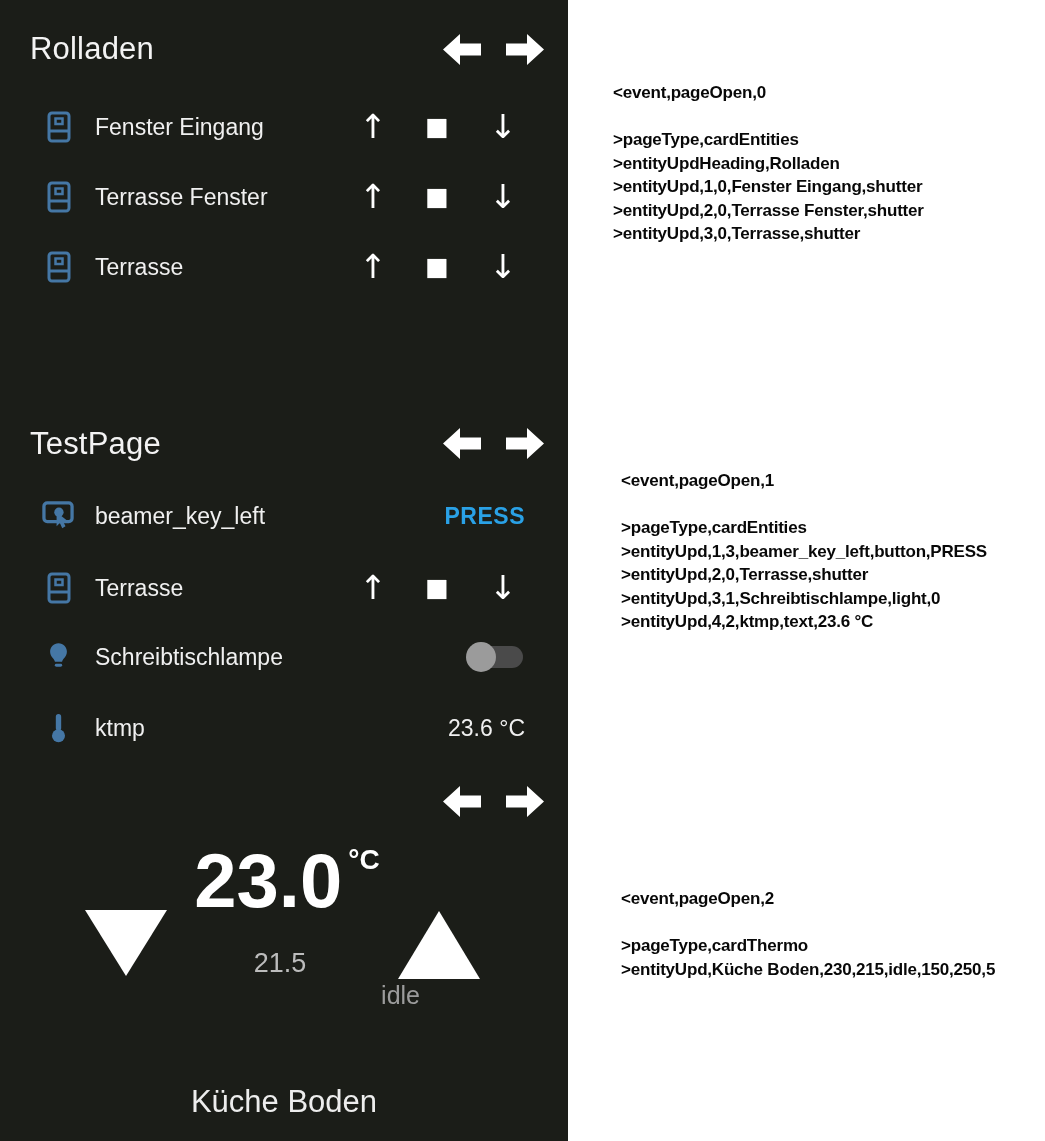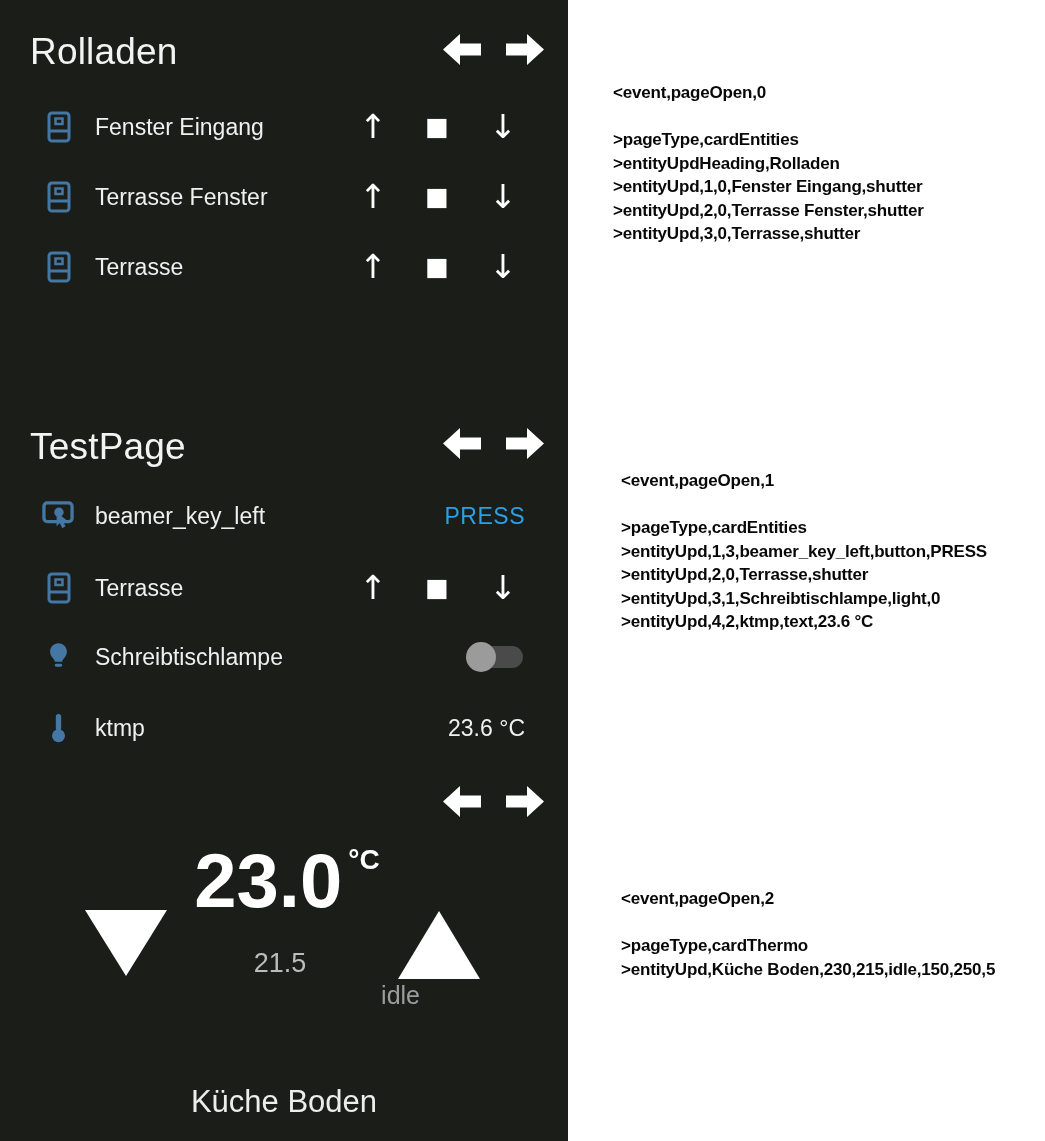--- a/index.html
+++ b/index.html
@@ -1,34 +1,34 @@
 <!DOCTYPE html>
 <html><head>
 <meta charset="utf-8">
 <style>
   html,body{margin:0;padding:0;background:#ffffff;}
   .canvas{position:relative;width:1045px;height:1141px;background:#ffffff;overflow:hidden;
           font-family:"Liberation Sans", sans-serif;}
   
   .panel{position:absolute;left:0;top:0;width:568px;height:1141px;background:#1b1d18;}
-  .card-heading{position:absolute;left:30px;font-size:37px;font-weight:400;color:#f3f3f3;
+  .card-heading{position:absolute;left:30px;font-size:31px;font-weight:400;color:#f3f3f3;
                 letter-spacing:0.2px;white-space:nowrap;}
   .nav-arrow{position:absolute;width:38px;height:31px;cursor:pointer;}
   .nav-prev{left:443px;}
   .nav-next{left:506px;}
   .row{position:absolute;left:0;width:568px;height:70px;}
   .row .icon{position:absolute;display:block;color:#4577a5;}
   .row .label{position:absolute;left:95px;top:0;line-height:70px;font-size:23px;color:#f0f0f0;
               white-space:nowrap;}
   .ctl{position:absolute;top:0;line-height:70px;color:#ffffff;transform:translateX(-50%);
        font-family:"DejaVu Sans", sans-serif;cursor:pointer;}
   .ctl-up{left:373px;font-size:33px;}
   .ctl-stop{left:437px;font-size:25px;}
   .ctl-down{left:503px;font-size:33px;}
-  .press{position:absolute;right:43px;top:0;line-height:70px;font-size:23px;font-weight:400;
+  .press{position:absolute;right:43px;top:0;line-height:70px;font-size:23px;font-weight:700;
          color:#2aa1e6;letter-spacing:0.5px;cursor:pointer;}
   .value{position:absolute;right:43px;top:0;line-height:70px;font-size:23px;color:#f0f0f0;
          white-space:nowrap;}
   
   .toggle{position:absolute;right:43px;top:20px;width:58px;height:30px;cursor:pointer;}
   .toggle .track{position:absolute;left:0;top:4px;width:56px;height:22px;border-radius:11px;
                  background:#4a4a4a;}
   .toggle .knob{position:absolute;left:-1px;top:0;width:30px;height:30px;border-radius:50%;
                 background:#9b9b9b;}
   

